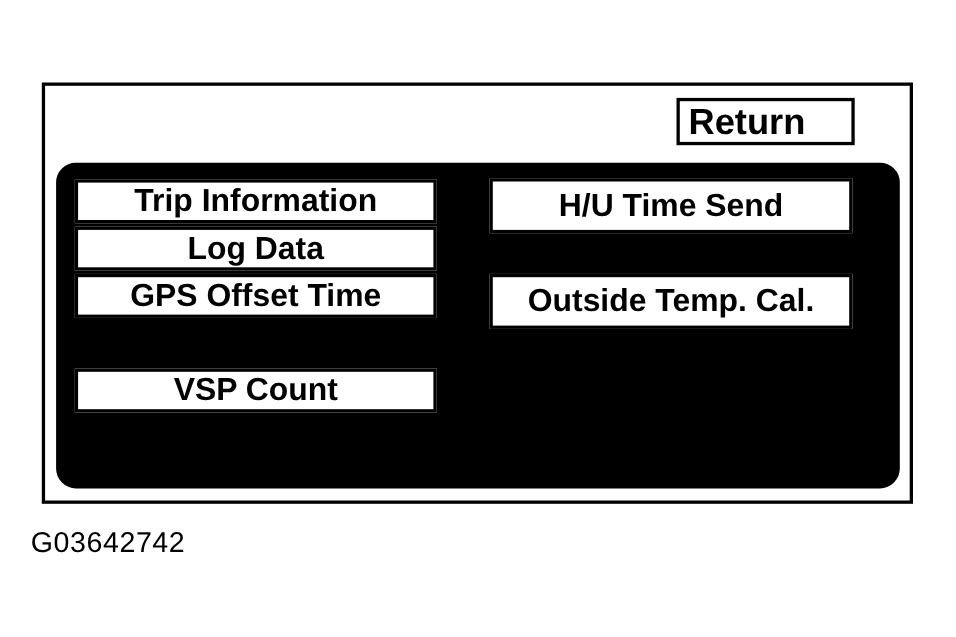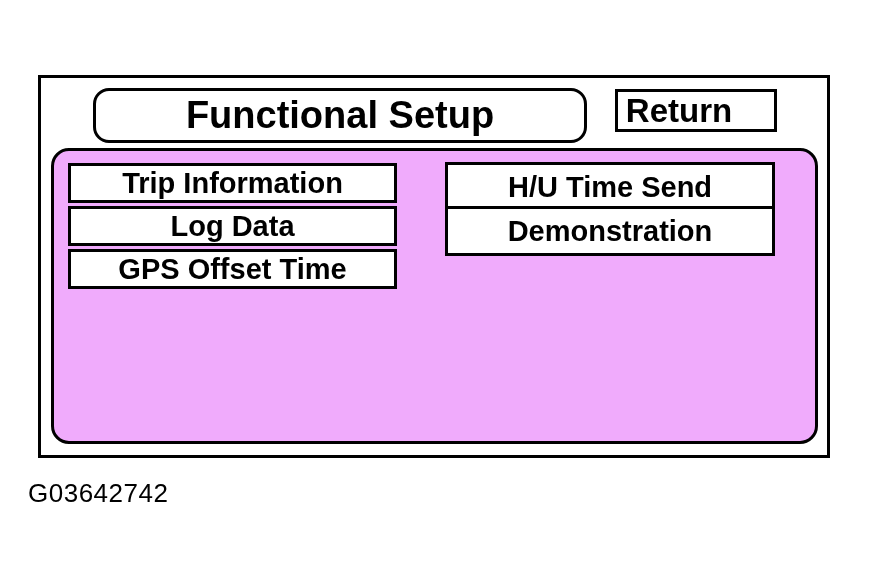--- a/index.html
+++ b/index.html
@@ -69,21 +69,21 @@
 
   
   .panel {
     position: absolute;
     left: 10px;
     top: 70px;
     width: 767px;
     height: 296px;
     border: 3px solid #000;
     border-radius: 18px;
-    background: #f0abfc;
+    background: #000000;
   }
 
   .menu-btn {
     position: absolute;
     border: 3px solid #000;
     display: flex;
     align-items: center;
     justify-content: center;
     font-size: 29px;
     font-weight: bold;
@@ -115,37 +115,37 @@
     letter-spacing: 0.5px;
   }
 </style>
 </head>
 <body>
 
 <div class="figure">
 
   <div class="screen">
 
-    <div class="title-box">Functional Setup</div>
 
     <div class="return-btn">Return</div>
 
     <div class="panel">
 
       <div class="menu-btn col-left l0">Trip Information</div>
 
       <div class="menu-btn col-left l2">GPS Offset Time</div>
 
       <div class="menu-btn col-left l1">Log Data</div>
 
 
+      <div class="menu-btn col-left l4">VSP Count</div>
 
       <div class="menu-btn col-right r0">H/U Time Send</div>
 
-      <div class="menu-btn col-right r1">Demonstration</div>
 
+      <div class="menu-btn col-right r2">Outside Temp. Cal.</div>
 
     </div>
   </div>
 
   <div class="figure-id">G03642742</div>
 
 </div>
 
 </body></html>

